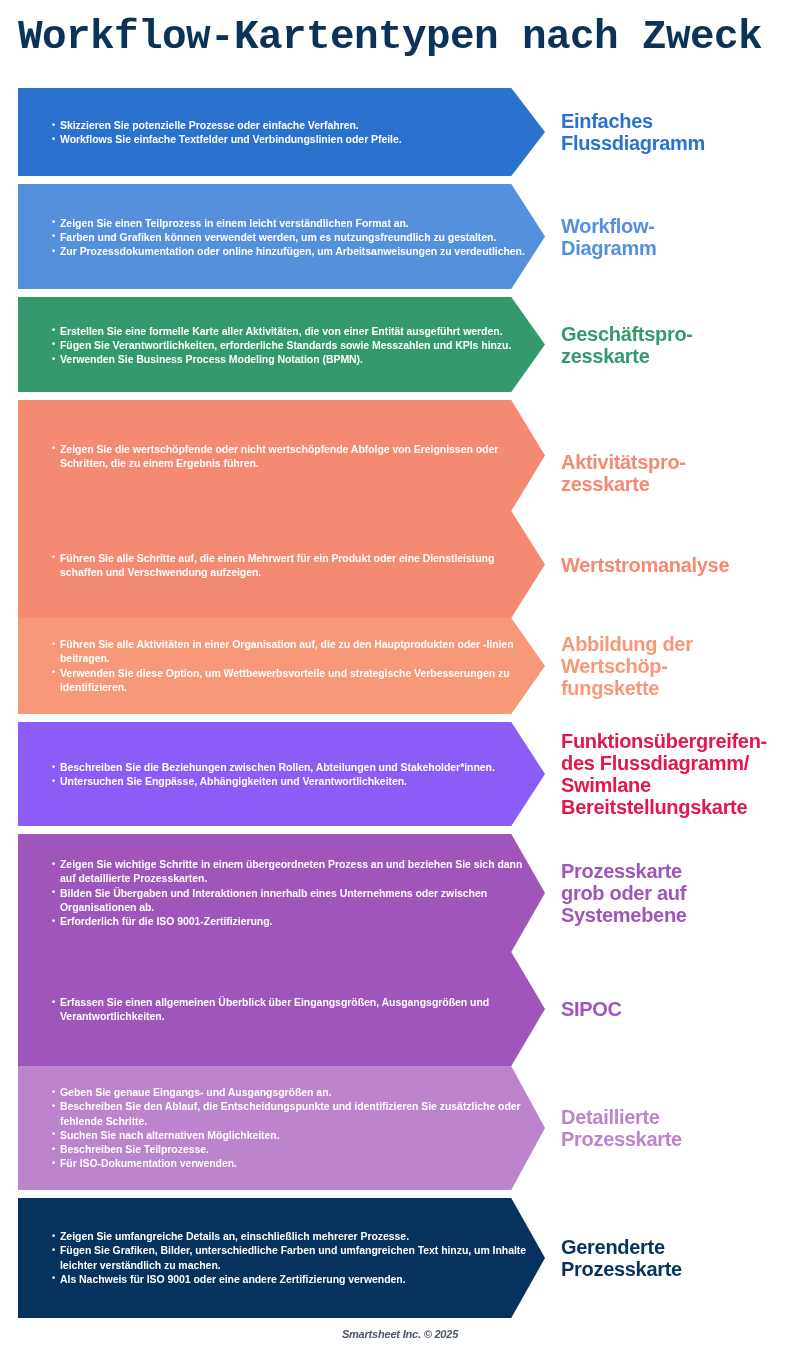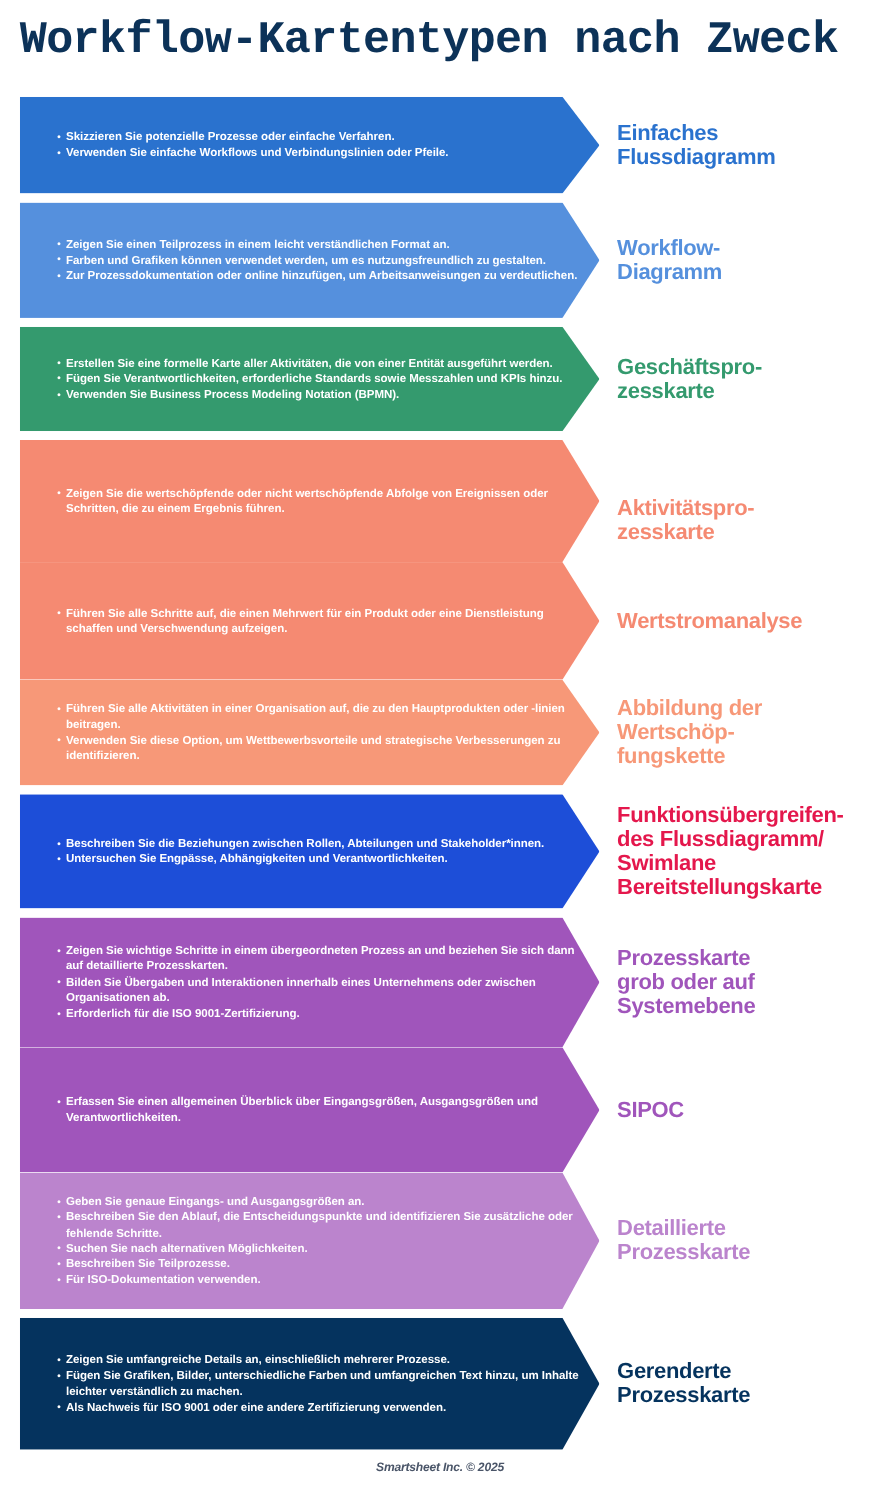--- a/index.html
+++ b/index.html
@@ -111,21 +111,21 @@
 
 <div id="page">
 
   <div id="title" style="color: rgb(12, 50, 88);">Workflow-Kartentypen nach Zweck</div>
 
   <div id="rows-container">
       <div class="row" style="top: 88px; height: 88px;">
         <div class="band" style="background: rgb(42, 114, 206);">
           <div class="bullets">
             <div class="bullet">Skizzieren Sie potenzielle Prozesse oder einfache Verfahren.</div>
-            <div class="bullet">Verwenden Sie einfache Workflows und Verbindungslinien oder Pfeile.</div>
+            <div class="bullet">Workflows Sie einfache Textfelder und Verbindungslinien oder Pfeile.</div>
           </div>
         </div>
         <div class="label" style="color: rgb(42, 114, 206);">Einfaches<br>Flussdiagramm</div>
       </div>
       <div class="row" style="top: 184px; height: 105px;">
         <div class="band" style="background: rgb(85, 144, 221);">
           <div class="bullets">
             <div class="bullet">Zeigen Sie einen Teilprozess in einem leicht verständlichen Format an.</div>
             <div class="bullet">Farben und Grafiken können verwendet werden, um es nutzungsfreundlich zu gestalten.</div>
             <div class="bullet">Zur Prozessdokumentation oder online hinzufügen, um Arbeitsanweisungen zu verdeutlichen.</div>
@@ -162,21 +162,21 @@
       <div class="row" style="top: 618px; height: 96px;">
         <div class="band" style="background: rgb(247, 152, 120);">
           <div class="bullets">
             <div class="bullet">Führen Sie alle Aktivitäten in einer Organisation auf, die zu den Hauptprodukten oder -linien beitragen.</div>
             <div class="bullet">Verwenden Sie diese Option, um Wettbewerbsvorteile und strategische Verbesserungen zu identifizieren.</div>
           </div>
         </div>
         <div class="label" style="color: rgb(247, 152, 120);">Abbildung der<br>Wertschöp-<br>fungskette</div>
       </div>
       <div class="row" style="top: 722px; height: 104px;">
-        <div class="band" style="background: #1d4ed8;">
+        <div class="band" style="background: #8b5cf6;">
           <div class="bullets">
             <div class="bullet">Beschreiben Sie die Beziehungen zwischen Rollen, Abteilungen und Stakeholder*innen.</div>
             <div class="bullet">Untersuchen Sie Engpässe, Abhängigkeiten und Verantwortlichkeiten.</div>
           </div>
         </div>
         <div class="label" style="color: rgb(228, 23, 76);">Funktionsübergreifen-<br>des Flussdiagramm/<br>Swimlane<br>Bereitstellungskarte</div>
       </div>
       <div class="row" style="top: 834px; height: 118px;">
         <div class="band" style="background: rgb(160, 85, 187);">
           <div class="bullets">

